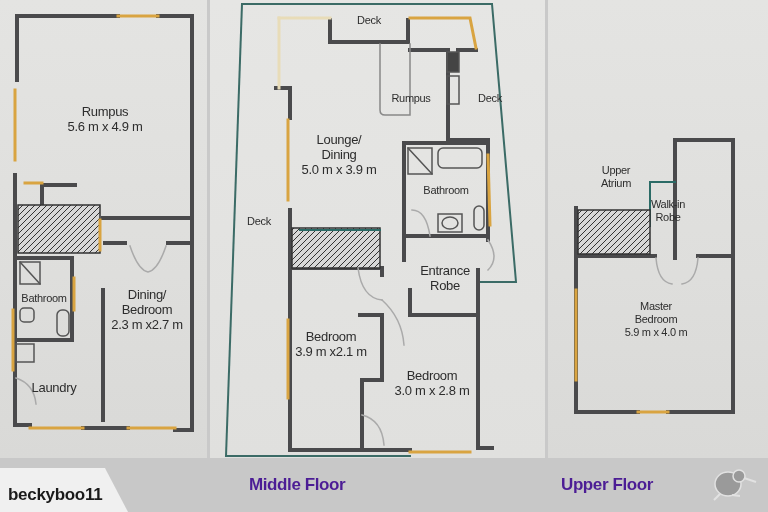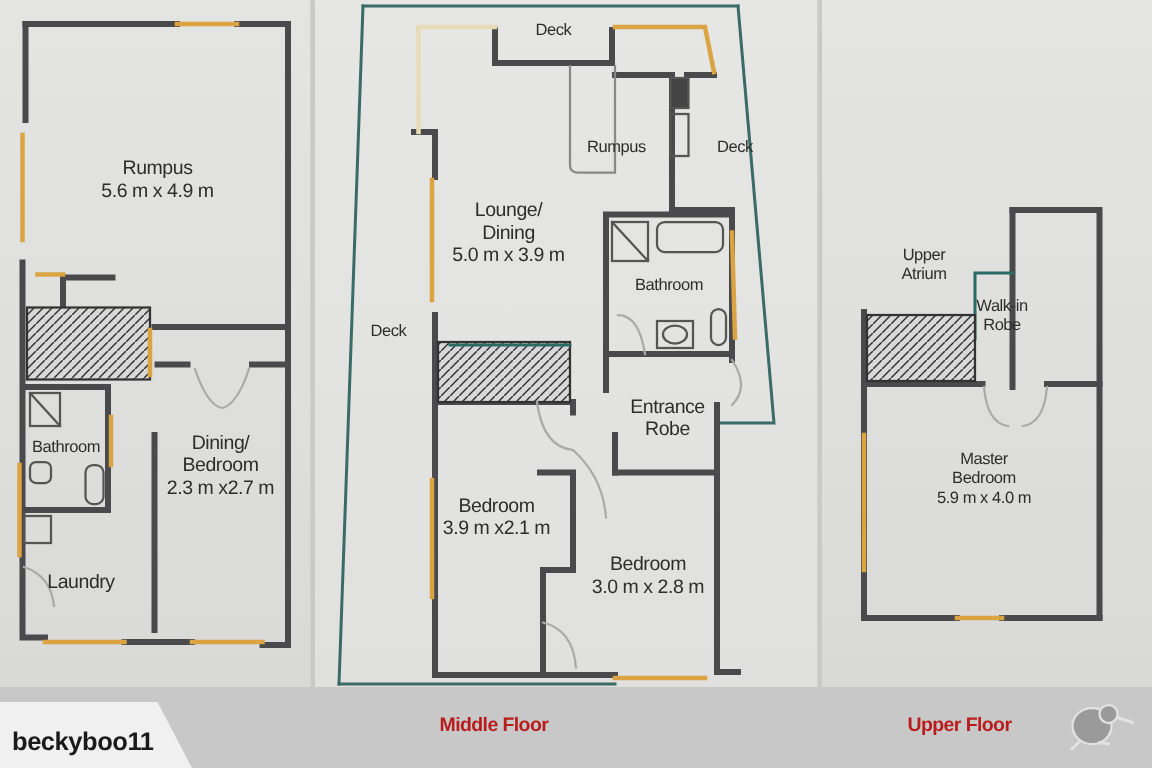--- a/index.html
+++ b/index.html
@@ -10,21 +10,21 @@
   #p-upper { left: 548px; width: 220px; }
   .gap { position: absolute; top: 0; height: 458px; background: #c9c9c9; }
   svg.plan { position: absolute; left: 0; top: 0; width: 768px; height: 458px; }
   .lbl { position: absolute; color: #2d2d2d; font-family: "Liberation Sans", sans-serif; font-size: 13px; line-height: 15px; text-align: center; white-space: nowrap; transform: translateX(-50%); letter-spacing: -0.3px; }
   .lbl.sm { font-size: 11px; line-height: 13px; }
   .lbl div { display: block; }
   .footer { position: absolute; left: 0; top: 458px; width: 768px; height: 54px; background: #c8c8c8; }
   .tag { position: absolute; left: 0; top: 468px; width: 128px; height: 44px; background: #f0f0f0; border-top-right-radius: 20px; clip-path: polygon(0 0, 82% 0, 100% 100%, 0 100%); }
   .ghost { position: absolute; left: 16px; top: 474px; font-size: 13px; font-weight: bold; color: #bdbdbd; letter-spacing: -0.3px; }
   .user { position: absolute; left: 8px; top: 485px; font-size: 17px; font-weight: bold; color: #1a1a1a; letter-spacing: -0.3px; }
-  .floor { position: absolute; top: 475px; font-size: 13px; font-weight: bold; color: #b91c1c; letter-spacing: -0.4px; margin-left: 44px; }
+  .floor { position: absolute; top: 475px; font-size: 17px; font-weight: bold; color: #4c1d95; letter-spacing: -0.4px; }
   .kiwi { position: absolute; left: 706px; top: 464px; width: 54px; height: 40px; }
 </style>
 </head>
 <body>
 
 <div class="panel" id="p-ground"></div>
 <div class="gap" style="left:207px;width:3px"></div>
 <div class="panel" id="p-middle"></div>
 <div class="gap" style="left:545px;width:3px"></div>
 <div class="panel" id="p-upper"></div>

